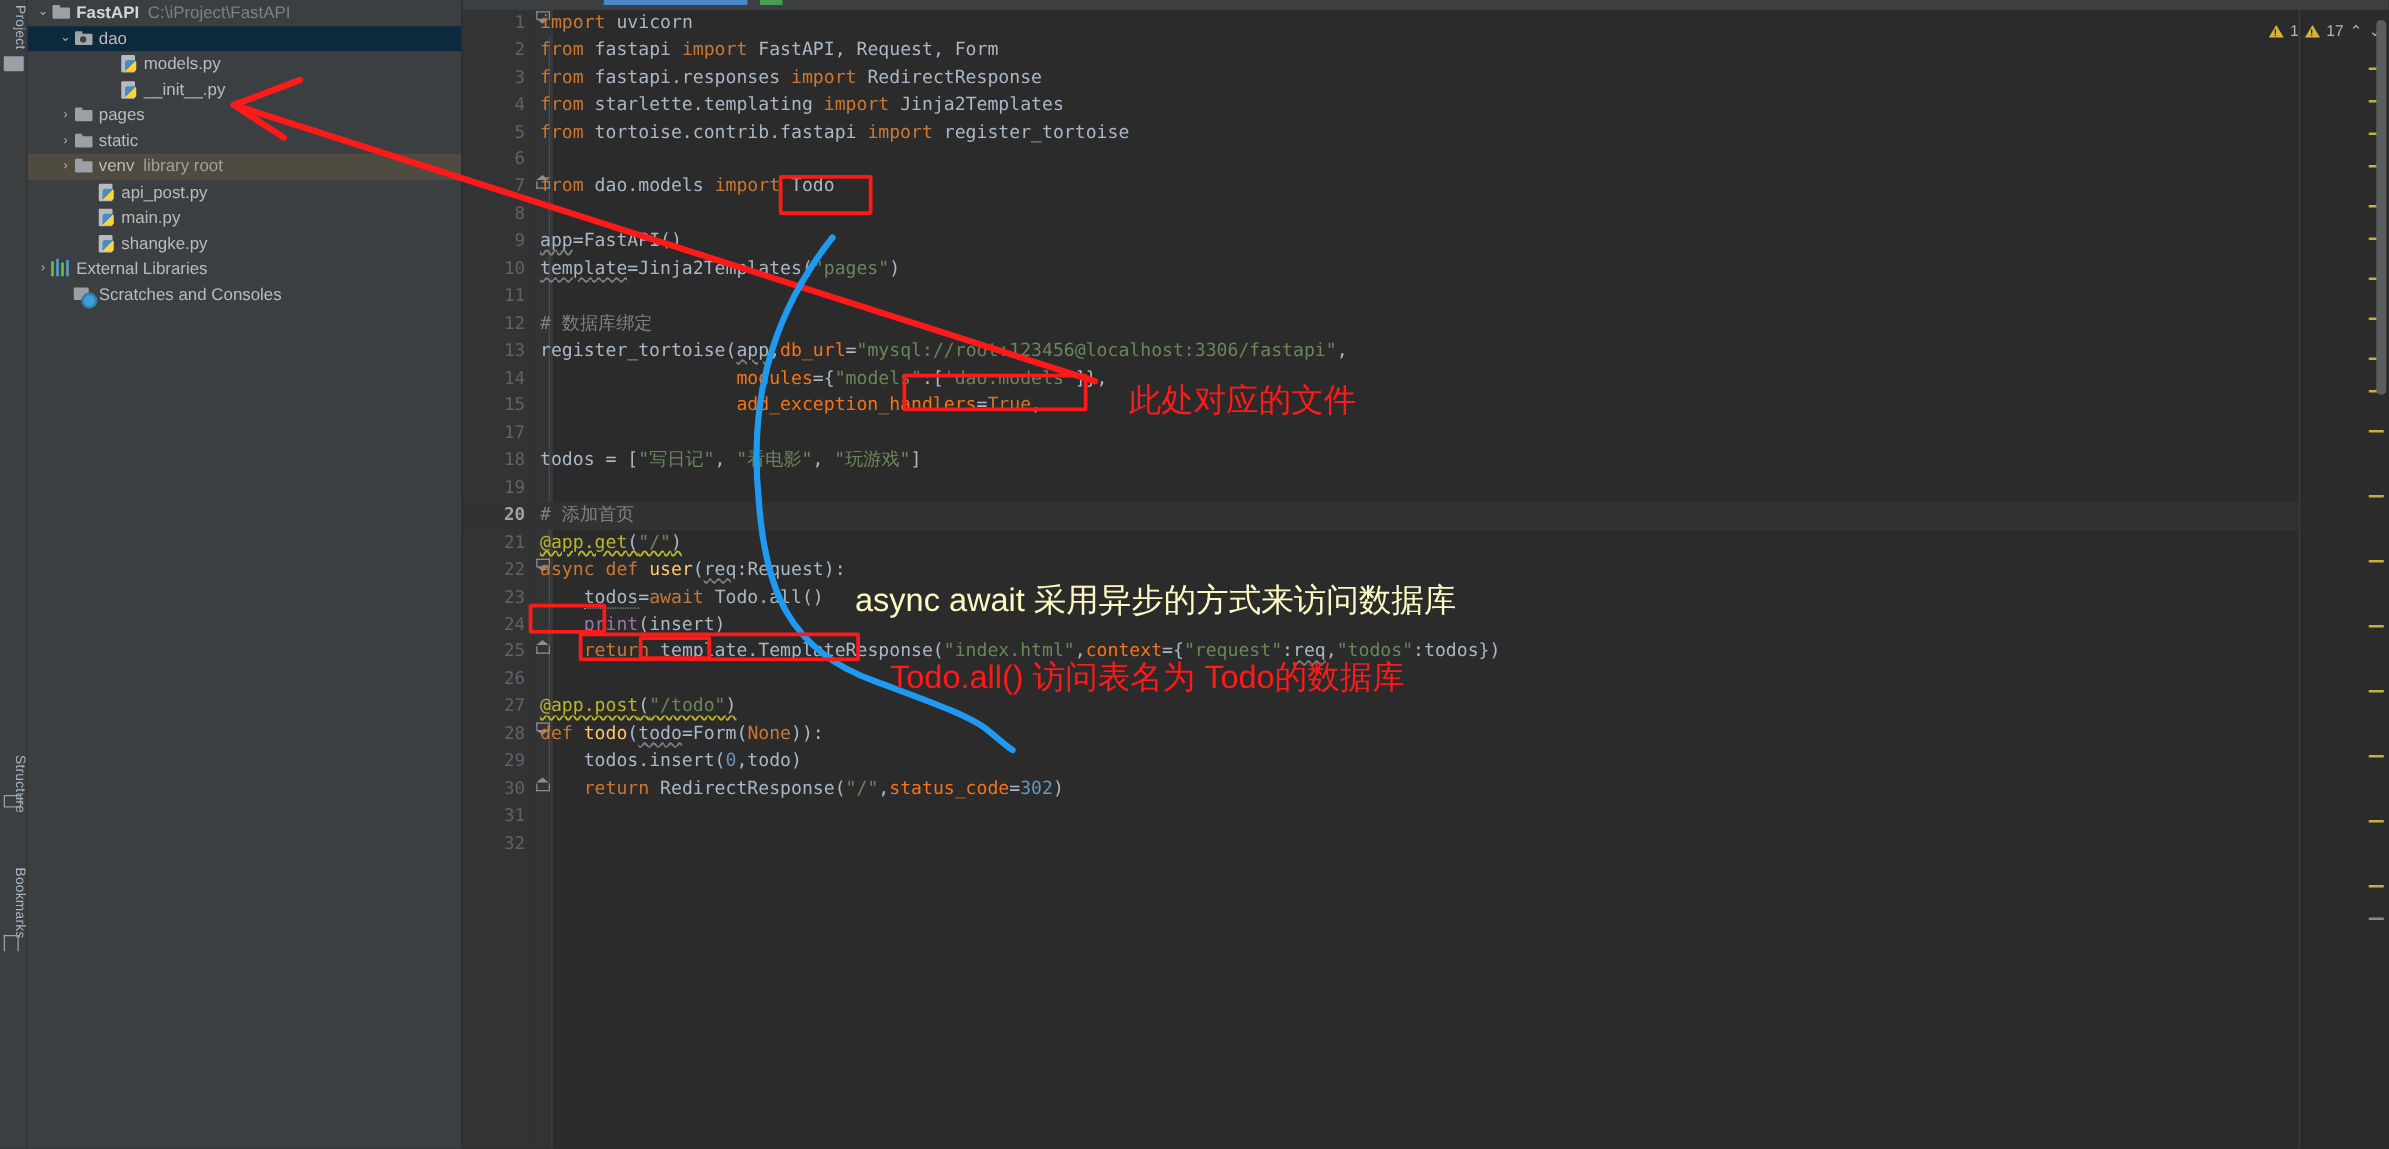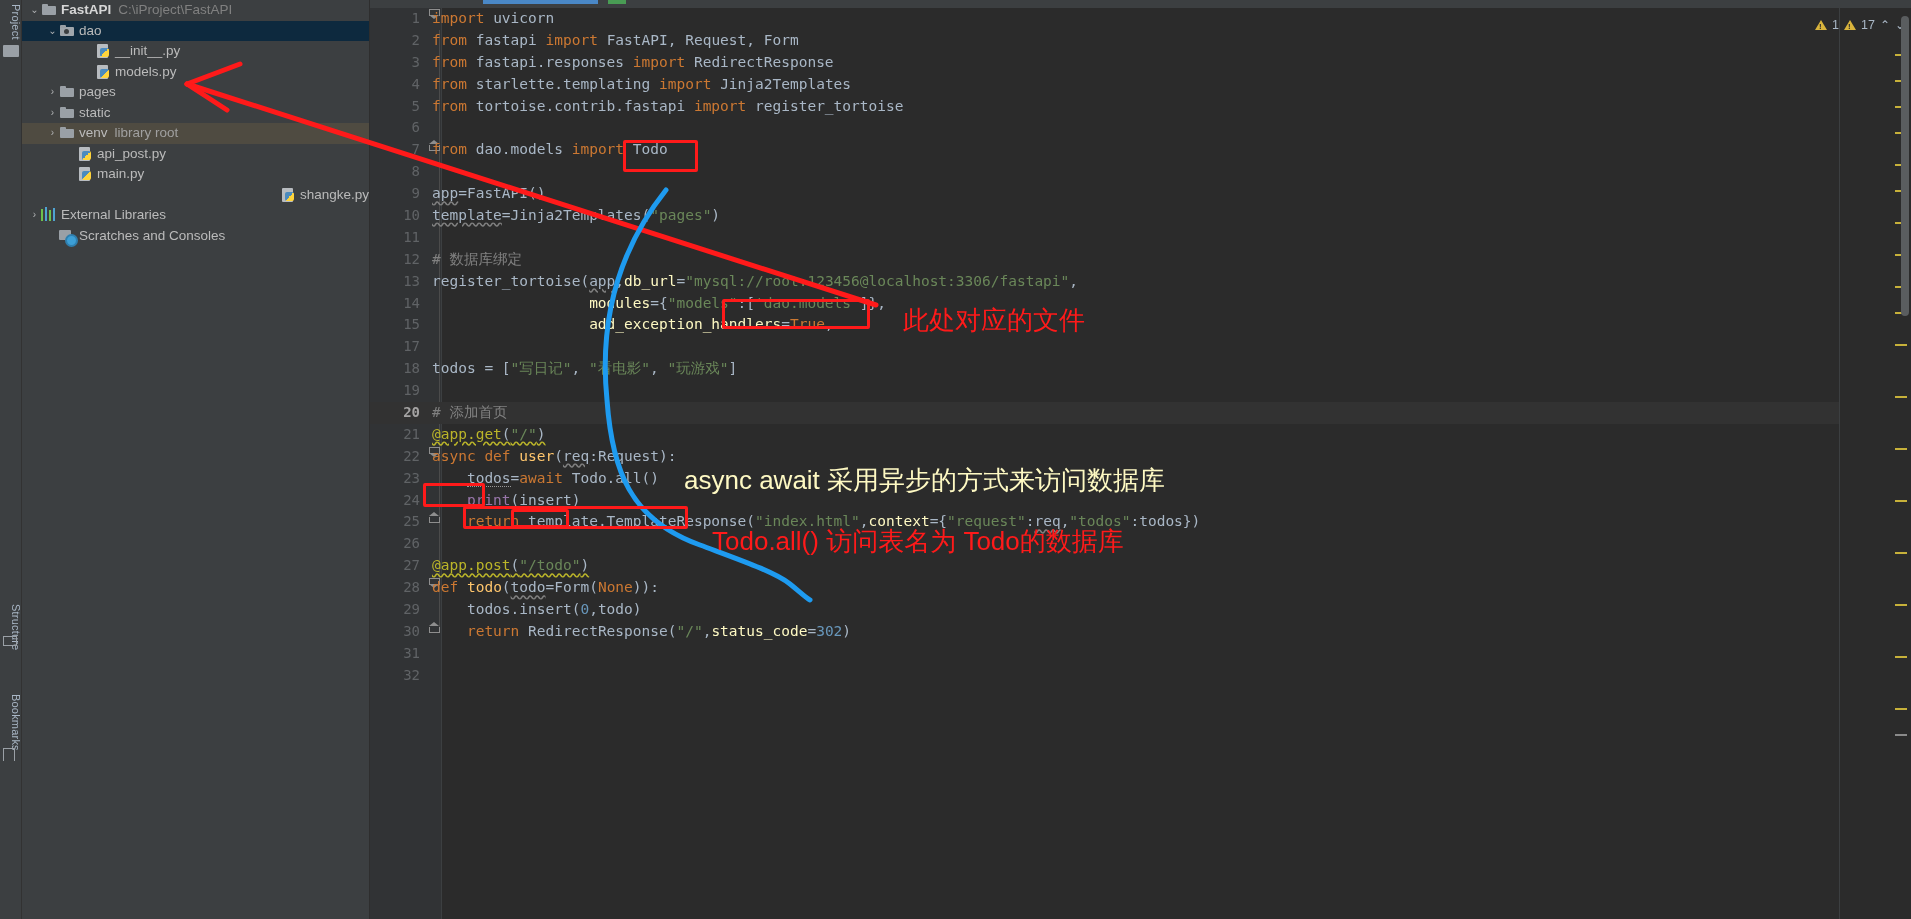--- a/index.html
+++ b/index.html
@@ -78,21 +78,21 @@
   .ctext { position:absolute; left:62px; }
 
   .kw   { color:#cc7832; }          
   .fn   { color:#ffc66d; }          
   .str  { color:#6a8759; }          
   .num  { color:#6897bb; }          
   .cmt  { color:#808080; }          
   .deco { color:#bbb529; }          
   .pln  { color:#a9b7c6; }
   .kwb  { color:#9876aa; }          
-  .cnst { color:#fef9c3; }
+  .cnst { color:#f97316; }
   .wavy { text-decoration: underline; text-decoration-style: wavy;
           text-decoration-color:#bbb529; text-underline-offset:2px;}
   .wavyg{ text-decoration: underline; text-decoration-style: wavy;
           text-decoration-color:#808080; text-underline-offset:2px;}
   .dotul{ border-bottom:1px dotted #999; }
   .foldtri { position:absolute; left:58px; width:12px; height:12px; }
   .foldtri::before{content:"";position:absolute;left:1px;top:1px;width:9px;height:6px;
      border:1px solid #8e8e8e;border-bottom:none;}
   .foldtri::after{content:"";position:absolute;left:1px;top:7px;width:0;height:0;
      border-left:5px solid transparent;border-right:5px solid transparent;border-top:4px solid #8e8e8e;}
@@ -151,26 +151,26 @@
         <div class="row sel" style="padding-left: 24px;">
           <span class="arrow">⌄</span>
           <span class="ico f-folder src">
             <span class="dot"></span>
           </span>
           <span class="lbl">dao</span>
         </div>
         <div class="row" style="padding-left: 60px;">
           <span class="arrow none">›</span>
           <span class="ico f-py"></span>
+          <span class="lbl">models.py</span>
+        </div>
+        <div class="row" style="padding-left: 60px;">
+          <span class="arrow none">›</span>
+          <span class="ico f-py"></span>
           <span class="lbl">__init__.py</span>
-        </div>
-        <div class="row" style="padding-left: 60px;">
-          <span class="arrow none">›</span>
-          <span class="ico f-py"></span>
-          <span class="lbl">models.py</span>
         </div>
         <div class="row" style="padding-left: 24px;">
           <span class="arrow">›</span>
           <span class="ico f-folder"></span>
           <span class="lbl">pages</span>
         </div>
         <div class="row" style="padding-left: 24px;">
           <span class="arrow">›</span>
           <span class="ico f-folder"></span>
           <span class="lbl">static</span>
@@ -184,21 +184,21 @@
         <div class="row" style="padding-left: 42px;">
           <span class="arrow none">›</span>
           <span class="ico f-py"></span>
           <span class="lbl">api_post.py</span>
         </div>
         <div class="row" style="padding-left: 42px;">
           <span class="arrow none">›</span>
           <span class="ico f-py"></span>
           <span class="lbl">main.py</span>
         </div>
-        <div class="row" style="padding-left: 42px; justify-content: flex-end;">
+        <div class="row" style="padding-left: 42px;">
           <span class="arrow none">›</span>
           <span class="ico f-py"></span>
           <span class="lbl">shangke.py</span>
         </div>
         <div class="row" style="padding-left: 6px;">
           <span class="arrow">›</span>
           <span class="ico f-bars"></span>
           <span class="lbl">External Libraries</span>
         </div>
         <div class="row" style="padding-left: 24px;">

